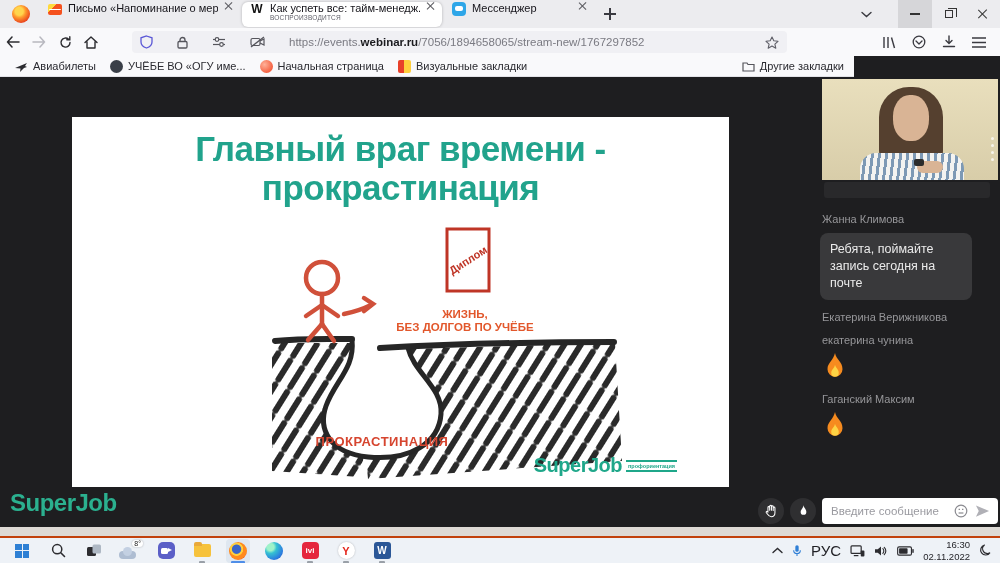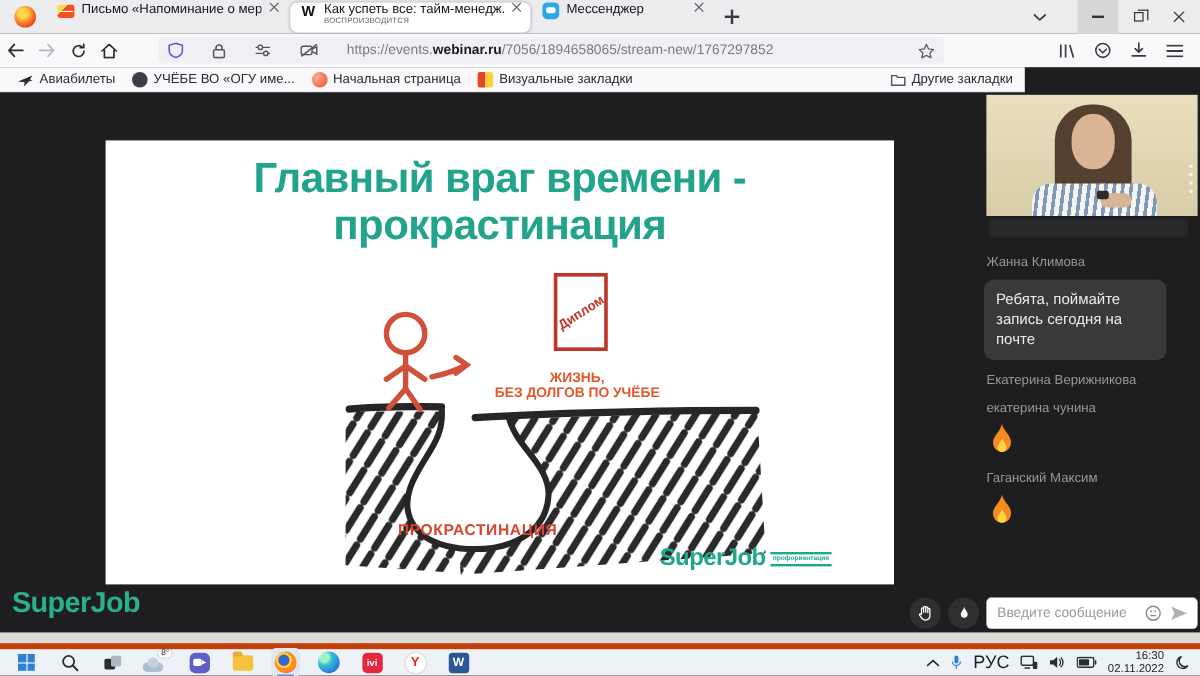--- a/index.html
+++ b/index.html
@@ -63,21 +63,21 @@
     background:#f9f9fb; border-bottom:1px solid #e3e3e8; display:flex; align-items:center;
     font-size:11px; color:#2a2a30; }
   .bm { display:flex; align-items:center; gap:5px; margin-left:14px; white-space:nowrap; }
   .bm-ico { width:13px; height:13px; border-radius:2px; display:inline-block; }
   .bm-other { margin-left:auto; margin-right:10px; display:flex; align-items:center; gap:5px; }
 
   
   .content { position:absolute; left:0; top:77px; width:1000px; height:459px; background:#1e1e20; }
   .bottom-strip { position:absolute; left:0; bottom:0; width:1000px; height:9px; background:#dedad5; }
 
-  .slide { position:absolute; left:88px; top:40px; width:657px; height:370px; background:#fff; }
+  .slide { position:absolute; left:72px; top:40px; width:657px; height:370px; background:#fff; }
   .slide-title { margin-top:12px; text-align:center; color:#21a38c; font-weight:bold;
     font-size:35px; line-height:1.12; letter-spacing:-.5px; }
   .slide-art { position:absolute; left:0; top:104px; }
   .slide-logo { position:absolute; right:52px; bottom:10px; display:flex; align-items:center; gap:4px; }
   .slide-logo .sj { color:#1fa78a; font-weight:bold; font-size:20px; letter-spacing:-.5px; }
   .slide-logo .sub { color:#1fa78a; font-size:5.5px; font-weight:bold; text-transform:lowercase;
     border-top:2px solid #1fa78a; border-bottom:2px solid #1fa78a; padding:1px 2px; }
 
   .brand-big { position:absolute; left:10px; top:412px; color:#2bb08f; font-weight:bold;
     font-size:24px; letter-spacing:-.5px; }
@@ -112,21 +112,21 @@
   .msgbox { position:relative; width:176px; height:26px; background:#fff; border-radius:4px; }
   .msgbox input { position:absolute; left:0; top:0; width:100%; height:100%; border:none;
     background:transparent; border-radius:4px; padding:0 52px 0 9px; font-size:11.5px;
     font-family:"Liberation Sans",sans-serif; color:#333; outline:none; }
   .msgbox input::placeholder { color:#9a9aa0; }
   .msgbox .smiley { position:absolute; right:30px; top:6px; }
   .msgbox .send { position:absolute; right:8px; top:6px; }
 
   
   .taskbar { position:absolute; left:0; top:536px; width:1000px; height:27px;
-    background:#eef2f7; border-top:5px solid #c2410c; display:flex; align-items:center; }
+    background:#eef2f7; border-top:2px solid #c2410c; display:flex; align-items:center; }
   .tb-icons { display:flex; align-items:center; gap:12px; margin-left:10px; }
   .tb-ic { width:24px; height:24px; display:flex; align-items:center; justify-content:center;
     position:relative; }
   .tb-ic .dash { position:absolute; bottom:-1px; left:9px; width:6px; height:2.2px;
     border-radius:1px; background:#9aa0a8; }
   .tb-ic.activeapp { background:#dfe7f0; border-radius:4px; }
   .tb-ic.activeapp .dash { background:#4f8ee8; width:14px; left:5px; height:2.6px; }
   .start-grid { width:14px; height:14px; display:grid; grid-template-columns:6.5px 6.5px; gap:1px; }
   .start-grid i { background:#2e80d4; }
   .ic-folder { width:17px; height:13px; background:#f6c23c; border-radius:2px; position:relative; }

